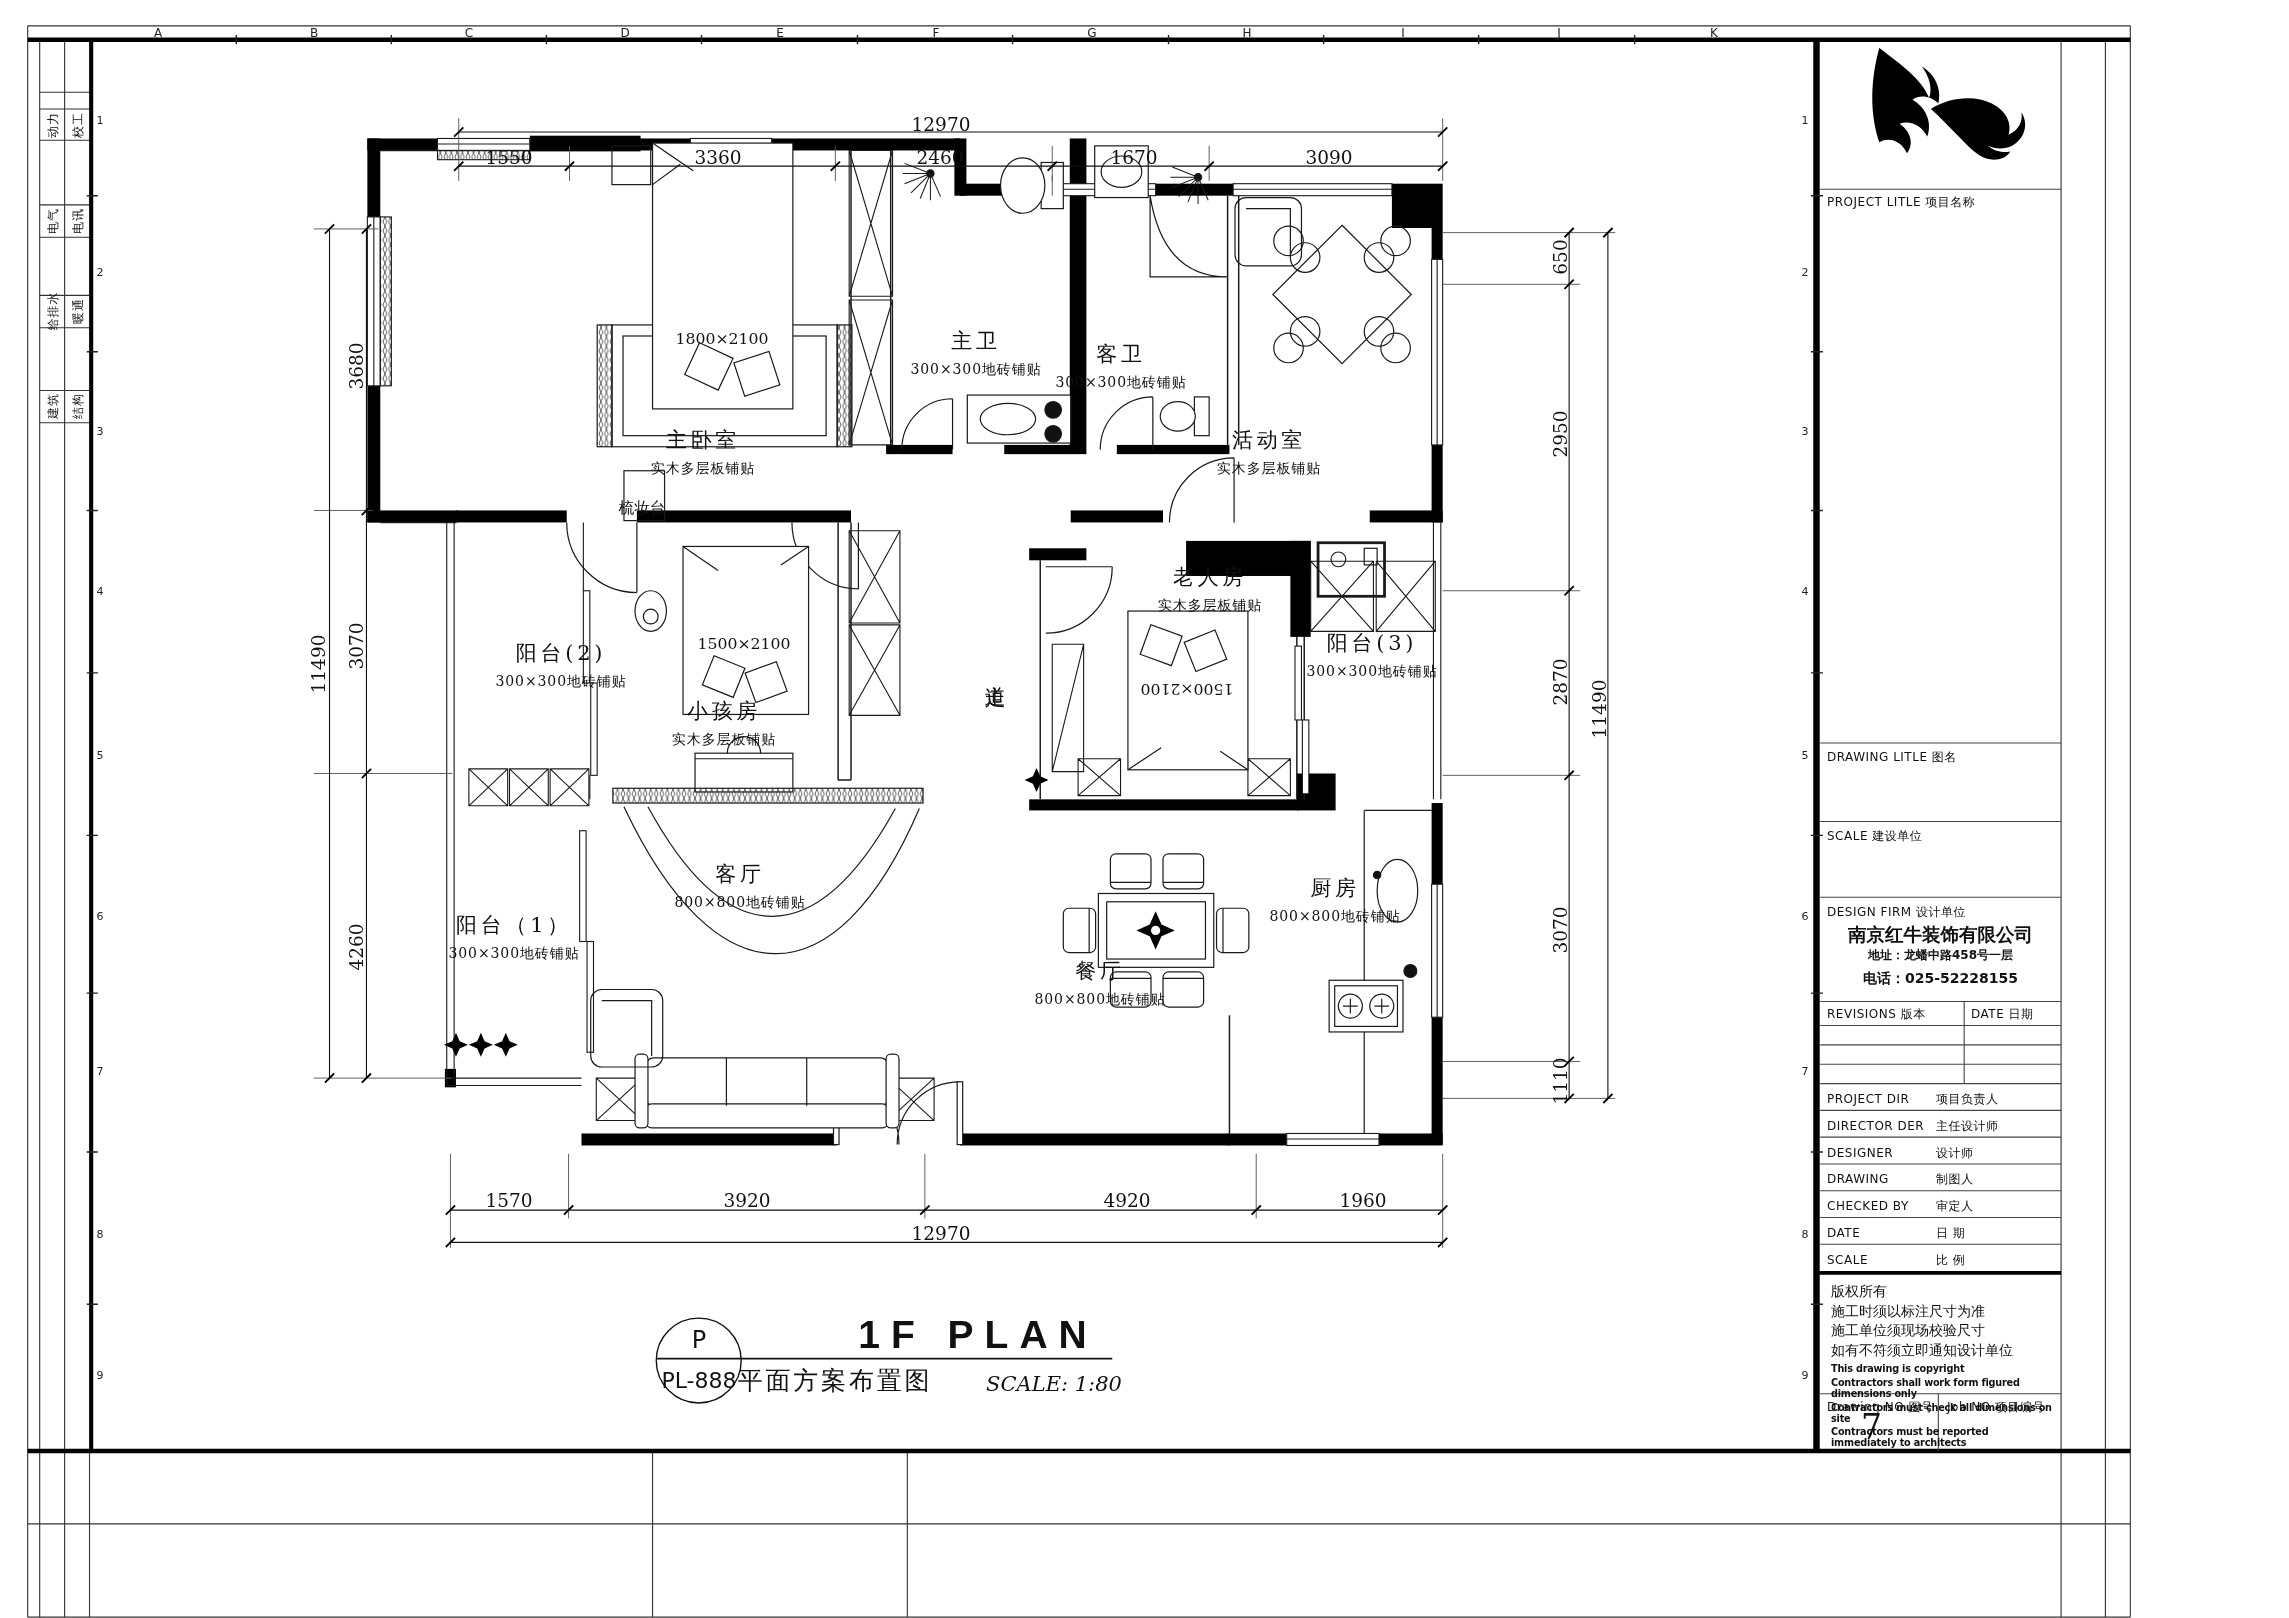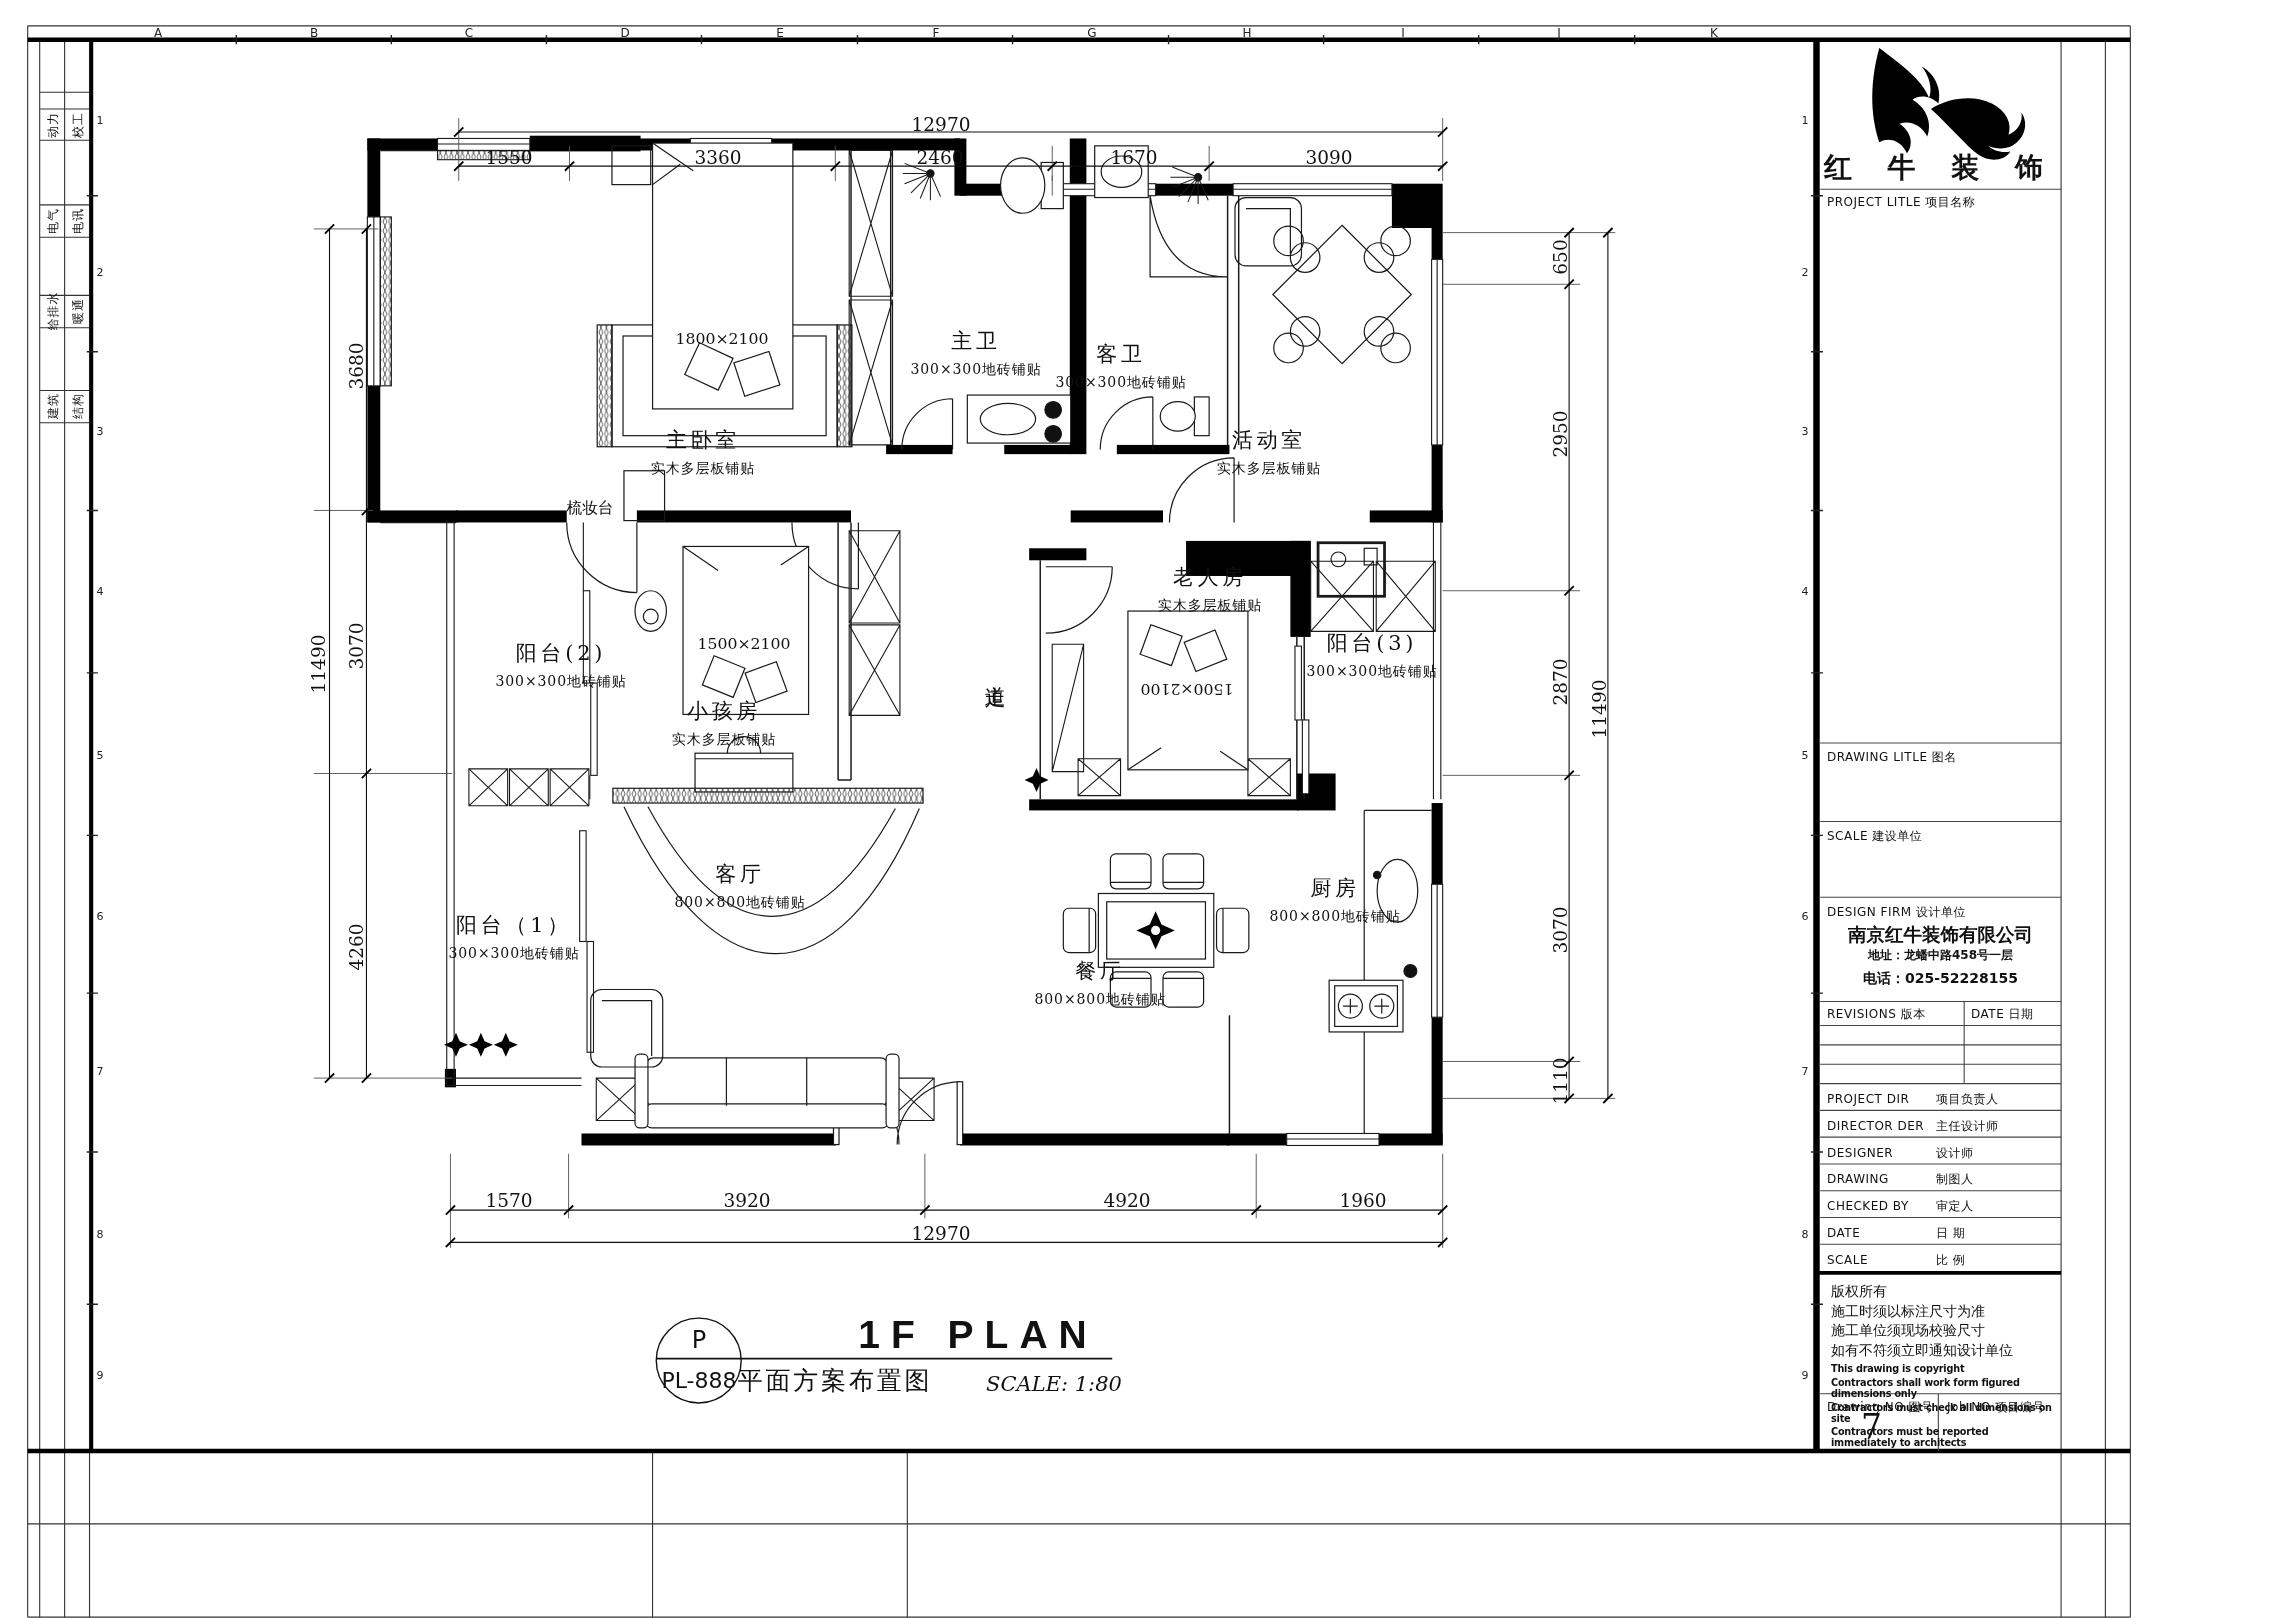--- a/index.html
+++ b/index.html
@@ -330,23 +330,20 @@
       <path d="M1695,257 l10,-10 M1695,313 l10,-10 M1695,645 l10,-10 M1695,845 l10,-10 M1695,1155 l10,-10 M1695,1195 l10,-10"></path>
       <path d="M1737,257 l10,-10 M1737,1195 l10,-10"></path>
     </g>
 
     <g stroke="#111" stroke-width="1.5" fill="none">
       <circle cx="757" cy="1474" r="46"></circle>
       <path d="M711,1472 H1205" stroke-width="2"></path>
     </g>
   </svg>
 
-  <div class="abs" style="left:1820px;top:42px;width:241px;height:148px;">
-    <div class="lbl logo-text" style="left:120px;top:126px;">红 牛 装 饰</div>
-  </div>
   <div class="abs tb-label" style="left:1827px;top:194px;">PROJECT LITLE  项目名称</div>
   <div class="abs tb-label" style="left:1827px;top:749px;">DRAWING LITLE  图名</div>
   <div class="abs tb-label" style="left:1827px;top:828px;">SCALE  建设单位</div>
   <div class="abs tb-label" style="left:1827px;top:904px;">DESIGN FIRM  设计单位</div>
   <div class="abs firm-line" style="left:1820px;top:922px;width:241px;font-size:18.5px;">南京红牛装饰有限公司</div>
   <div class="abs firm-line" style="left:1820px;top:947px;width:241px;font-size:12px;">地址：龙蟠中路458号一层</div>
   <div class="abs firm-line" style="left:1820px;top:970px;width:241px;font-size:14px;">电话：025-52228155</div>
   <div class="abs tb-label" style="left:1827px;top:1006px;">REVISIONS  版本</div>
   <div class="abs tb-label" style="left:1971px;top:1006px;">DATE  日期</div>
   <div class="abs" id="staff-rows">
@@ -469,21 +466,21 @@
       </div>
       <div class="room-label" style="left: 1335px; top: 900px;">
         <div class="room-name">厨房</div>
         <div class="room-finish">800×800地砖铺贴</div>
       </div>
     </div>
   <div id="layer-furn">
       <div class="lbl furn" style="left: 722px; top: 338px;">1800×2100</div>
       <div class="lbl furn" style="left: 744px; top: 643px;">1500×2100</div>
       <div class="lbl furn" style="left: 1187px; top: 689px; transform: translate(-50%, -50%) rotate(180deg);">1500×2100</div>
-      <div class="lbl furn" style="left: 590px; top: 508px;">梳妆台</div>
+      <div class="lbl furn" style="left: 642px; top: 508px;">梳妆台</div>
     </div>
   <div id="layer-dims">
       <div class="lbl dim" style="left: 509px; top: 157px;">1550</div>
       <div class="lbl dim" style="left: 718px; top: 157px;">3360</div>
       <div class="lbl dim" style="left: 940px; top: 157px;">2460</div>
       <div class="lbl dim" style="left: 1134px; top: 157px;">1670</div>
       <div class="lbl dim" style="left: 1329px; top: 157px;">3090</div>
       <div class="lbl dim" style="left: 941px; top: 124px;">12970</div>
       <div class="lbl dim" style="left: 509px; top: 1200px;">1570</div>
       <div class="lbl dim" style="left: 747px; top: 1200px;">3920</div>

